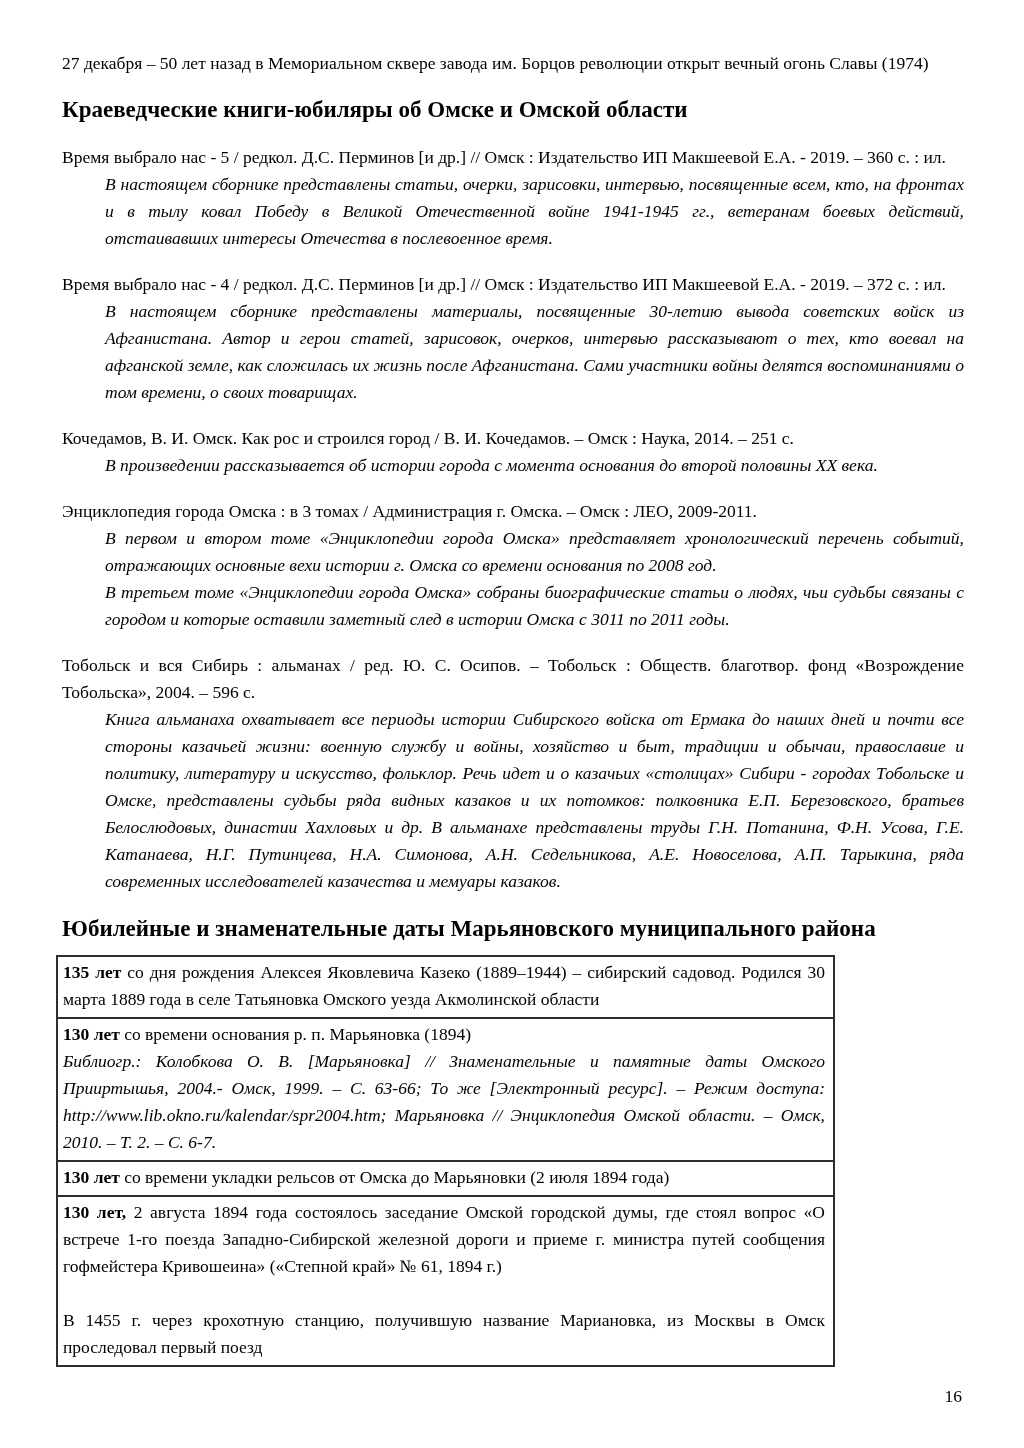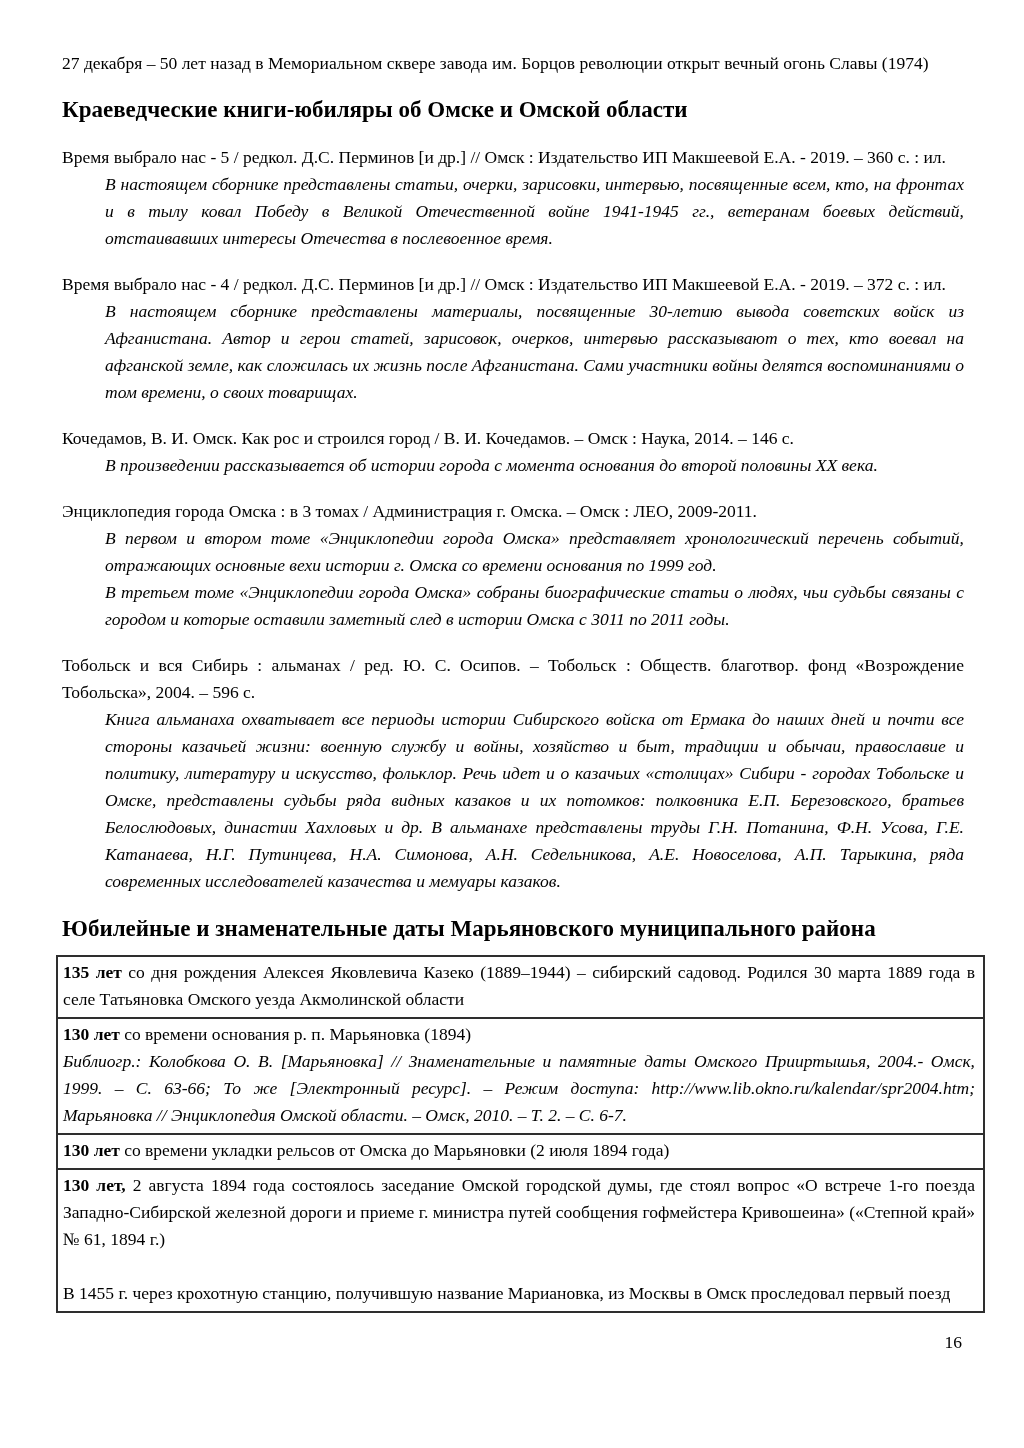--- a/index.html
+++ b/index.html
@@ -24,21 +24,21 @@
     font-weight: bold;
     margin: 19px 0 21px 0;
     line-height: 27px;
   }
   .heading-dates { margin: 20px 0 13px 0; }
   .entry { margin-bottom: 19px; }
   .citation { text-align: justify; }
   .annotation { text-align: justify; font-style: italic; margin-left: 43px; }
   .dates-table {
     border-collapse: collapse;
-    width: 929px;
+    width: 779px;
     margin-left: -6px;
     table-layout: fixed;
   }
   .dates-table td {
     border: 2px solid #2e2e2e;
     padding: 2px 8px 4px 5px;
     vertical-align: top;
     font-size: 17.5px;
     line-height: 27px;
   }
@@ -66,27 +66,27 @@
     <p class="citation">Время выбрало нас - 5 / редкол. Д.С. Перминов [и др.] // Омск : Издательство ИП Макшеевой Е.А. - 2019. – 360 с. : ил.</p>
     <p class="annotation">В настоящем сборнике представлены статьи, очерки, зарисовки, интервью, посвященные всем, кто, на фронтах и в тылу ковал Победу в Великой Отечественной войне 1941-1945 гг., ветеранам боевых действий, отстаивавших интересы Отечества в послевоенное время.</p>
   </div>
 
   <div class="entry">
     <p class="citation">Время выбрало нас - 4 / редкол. Д.С. Перминов [и др.] // Омск : Издательство ИП Макшеевой Е.А. - 2019. – 372 с. : ил.</p>
     <p class="annotation">В настоящем сборнике представлены материалы, посвященные 30-летию вывода советских войск из Афганистана. Автор и герои статей, зарисовок, очерков, интервью рассказывают о тех, кто воевал на афганской земле, как сложилась их жизнь после Афганистана. Сами участники войны делятся воспоминаниями о том времени, о своих товарищах.</p>
   </div>
 
   <div class="entry">
-    <p class="citation">Кочедамов, В. И. Омск. Как рос и строился город / В. И. Кочедамов. – Омск : Наука, 2014. – 146 с.</p>
+    <p class="citation">Кочедамов, В. И. Омск. Как рос и строился город / В. И. Кочедамов. – Омск : Наука, 2014. – 251 с.</p>
     <p class="annotation">В произведении рассказывается об истории города с момента основания до второй половины XX века.</p>
   </div>
 
   <div class="entry">
     <p class="citation">Энциклопедия города Омска : в 3 томах / Администрация г. Омска. –  Омск : ЛЕО, 2009-2011.</p>
-    <p class="annotation">В первом и втором томе «Энциклопедии города Омска» представляет хронологический перечень событий, отражающих основные вехи истории г. Омска со времени основания по 1999 год.</p>
+    <p class="annotation">В первом и втором томе «Энциклопедии города Омска» представляет хронологический перечень событий, отражающих основные вехи истории г. Омска со времени основания по 2008 год.</p>
     <p class="annotation">В третьем томе «Энциклопедии города Омска» собраны биографические статьи о людях, чьи судьбы связаны с городом и которые оставили заметный след в истории Омска с 3011 по 2011 годы.</p>
   </div>
 
   <div class="entry">
     <p class="citation">Тобольск и вся Сибирь : альманах / ред. Ю. С. Осипов. – Тобольск : Обществ. благотвор. фонд «Возрождение Тобольска», 2004. – 596 с.</p>
     <p class="annotation">Книга альманаха охватывает все периоды истории Сибирского войска от Ермака до наших дней и почти все стороны казачьей жизни: военную службу и войны, хозяйство и быт, традиции и обычаи, православие и политику, литературу и искусство, фольклор. Речь идет и о казачьих «столицах» Сибири - городах Тобольске и Омске, представлены судьбы ряда видных казаков и их потомков: полковника Е.П. Березовского, братьев Белослюдовых, династии Хахловых и др. В альманахе представлены труды Г.Н. Потанина, Ф.Н. Усова, Г.Е. Катанаева, Н.Г. Путинцева, Н.А. Симонова, А.Н. Седельникова, А.Е. Новоселова, А.П. Тарыкина, ряда современных исследователей казачества и мемуары казаков.</p>
   </div>
 
   <p class="heading heading-dates">Юбилейные и знаменательные даты Марьяновского муниципального района</p>
 

